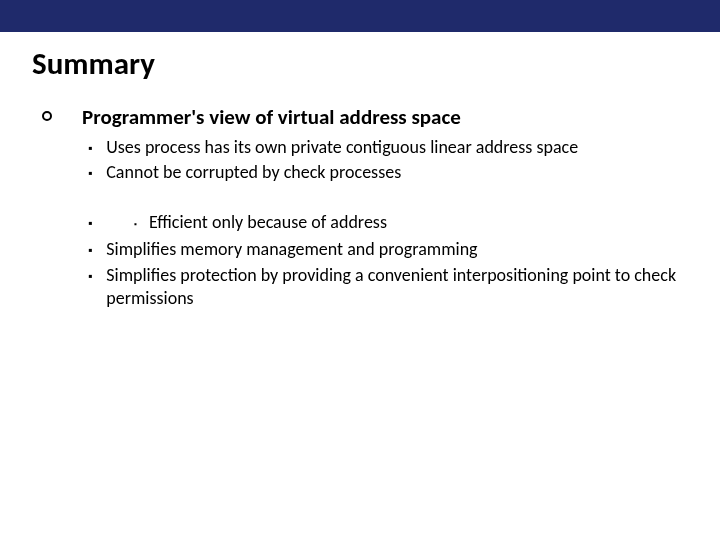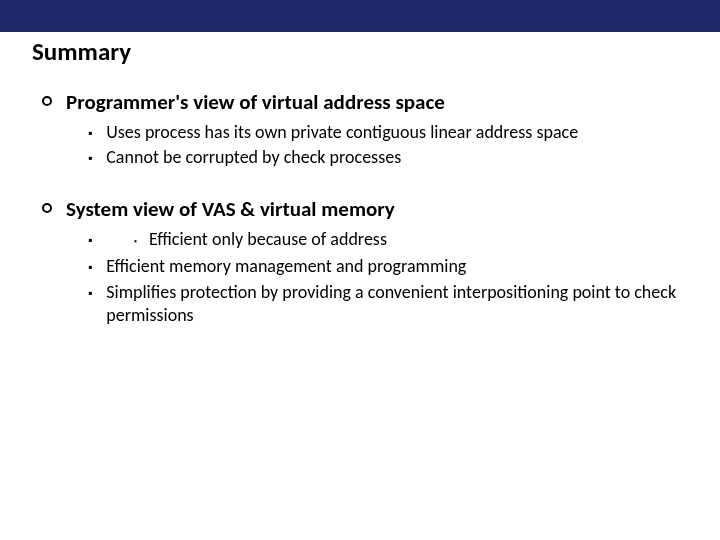--- a/index.html
+++ b/index.html
@@ -13,33 +13,34 @@
   }
   .top-bar {
     width: 100%;
     height: 32px;
     background: #1f2a6b;
   }
   .content {
     padding: 4px 32px 0 32px;
   }
   h1.title {
-    font-size: 25px;
+    font-size: 31px;
     font-weight: 700;
     margin-bottom: 22px;
-    margin-top: 0;
+    margin-top: 8px;
   }
   .section {
     margin-bottom: 26px;
   }
   .section-head {
     display: flex;
     align-items: flex-start;
     margin-left: 10px;
     margin-bottom: 6px;
+    gap: 16px;
   }
   .bullet-circle {
     width: 10px;
     height: 10px;
     border: 2px solid #000;
     border-radius: 50%;
     margin-top: 7px;
     margin-right: 14px;
     flex-shrink: 0;
   }
@@ -103,39 +104,35 @@
         <span class="sub-text">Uses process has its own private contiguous linear address space</span>
       </div>
       <div class="sub-item">
         <span class="bullet-square">▪</span>
         <span class="sub-text">Cannot be corrupted by check processes</span>
       </div>
     </div>
   </div>
 
   <div class="section">
-    <div class="section-head">
-      <span class="bullet-circle"></span>
-      <span class="section-title">System view of VAS &amp; virtual memory</span>
-    </div>
     <div class="sub-list">
       <div class="sub-item">
         <span class="bullet-square">▪</span>
         <div class="sub-text">
           <div class="subsub-list">
             <div class="subsub-item">
               <span class="bullet-small-square">▪</span>
               <span class="sub-text">Efficient only because of address</span>
             </div>
           </div>
         </div>
       </div>
       <div class="sub-item">
         <span class="bullet-square">▪</span>
-        <span class="sub-text">Efficient memory management and programming</span>
+        <span class="sub-text">Simplifies memory management and programming</span>
       </div>
       <div class="sub-item">
         <span class="bullet-square">▪</span>
         <span class="sub-text">Simplifies protection by providing a convenient interpositioning point to check permissions</span>
       </div>
     </div>
   </div>
 
 </div>
 

